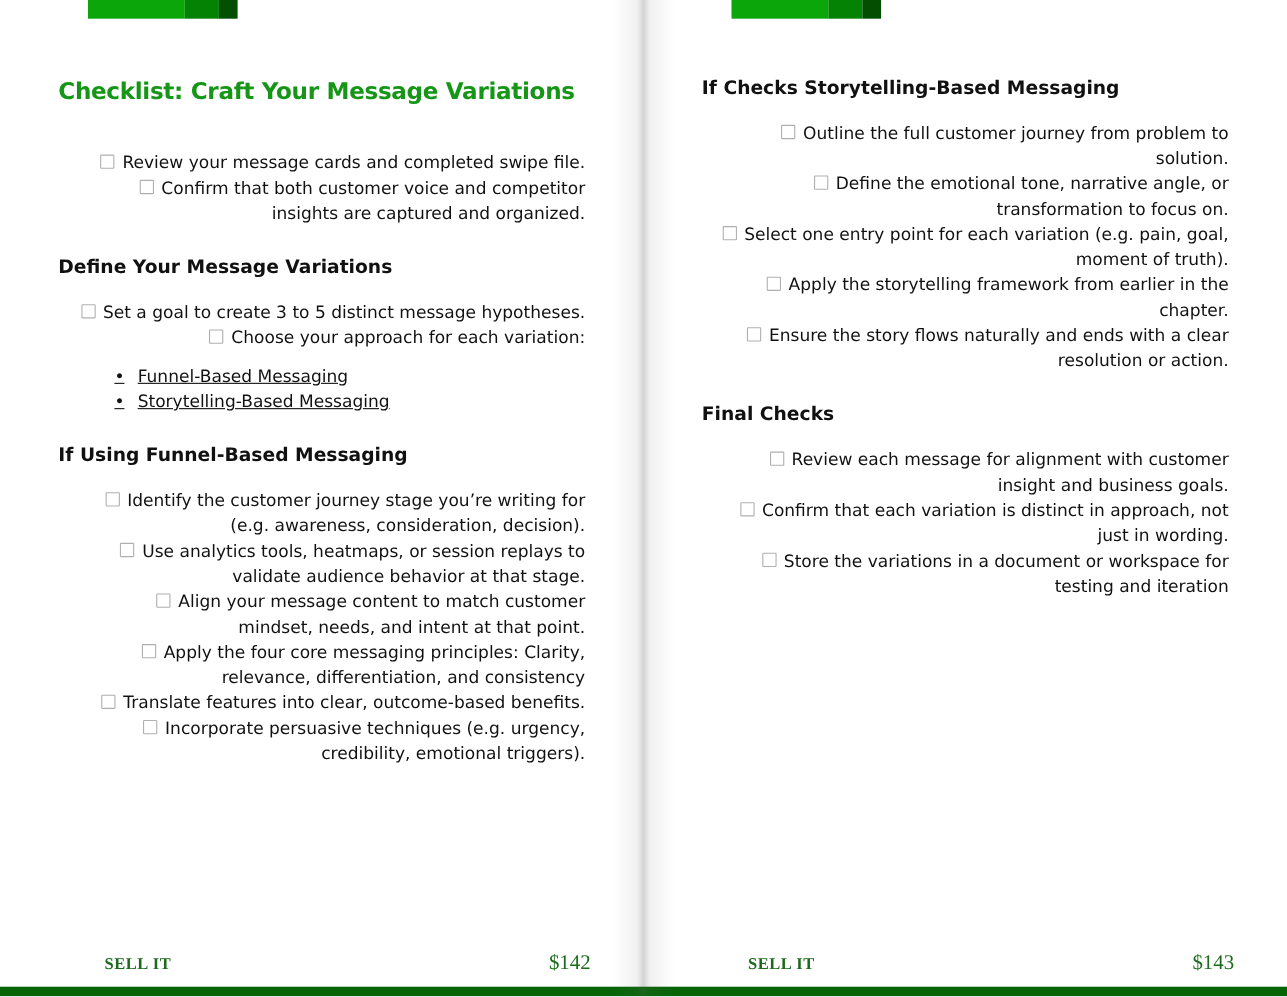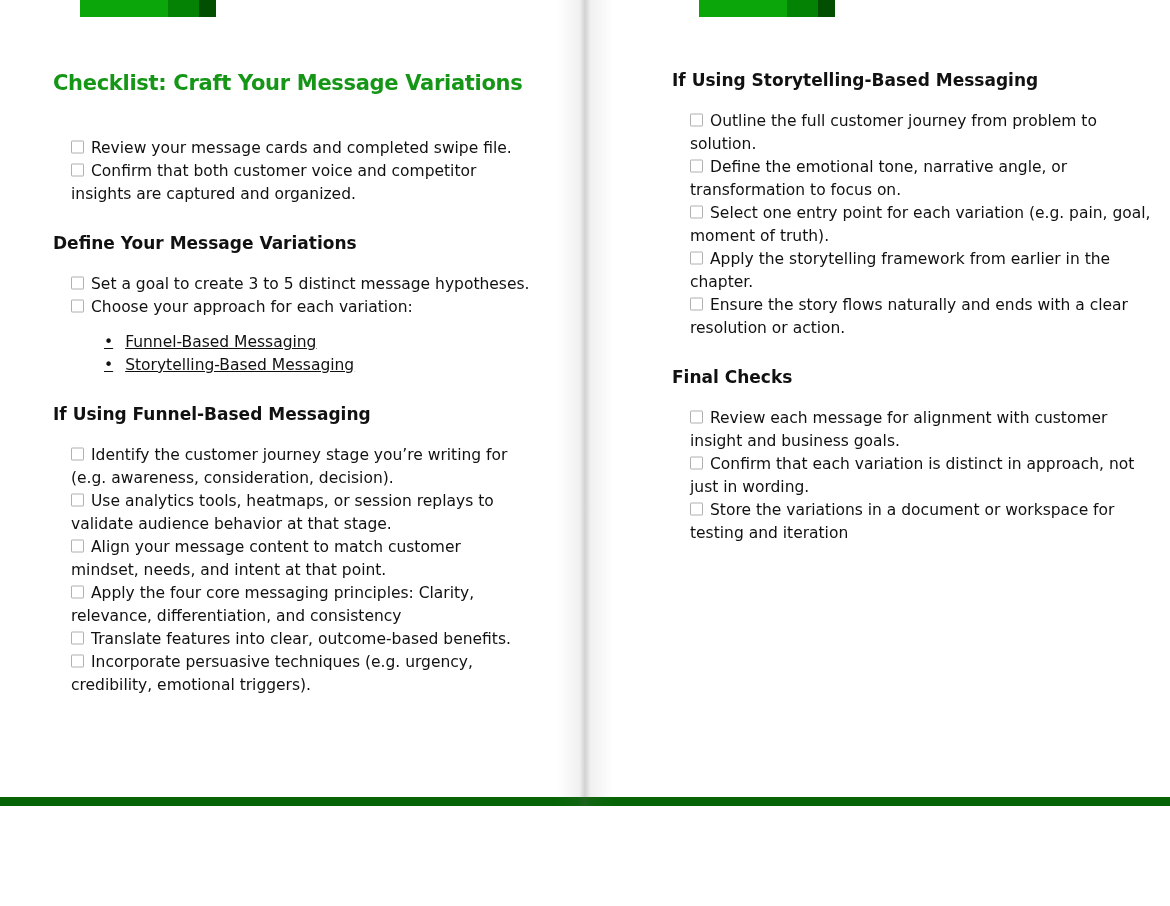--- a/index.html
+++ b/index.html
@@ -8,27 +8,26 @@
     --accent-dark:#024F02;
     --title-green:#169616;
     --footer-green:#1C6B1C;
     --bottom-bar:#066406;
     --checkbox-border:#B0B0B0;
     --text:#111111;
   }
   html,body{margin:0;padding:0;background:#ffffff;}
   .spread{
     position:relative;
-    width:1170px;height:806px;
+    width:1170px;height:906px;
     overflow:hidden;
     display:flex;
     background:#ffffff;
     font-family:"DejaVu Sans", sans-serif;
     color:var(--text);
-    gap:34px;
   }
   .page{
     position:relative;
     width:585px;height:906px;
     background:#ffffff;
     flex:0 0 585px;
   }
   .page-inner{
     position:relative;
     box-sizing:border-box;
@@ -51,21 +50,21 @@
     color:var(--title-green);
   }
   h2.section-heading{
     margin:27px 0 20px 0;
     font-size:17px;
     line-height:20px;
     font-weight:bold;
     color:var(--text);
   }
   .page-inner > .sections > h2.section-heading:first-child{margin-top:0;}
-  .checklist{margin:0;}
+  .checklist{margin:0;text-align:right;}
   p.check-item{
     margin:0 0 0 18px;
     font-size:15.5px;
     line-height:23px;
   }
   .checkbox{
     display:inline-block;
     width:11px;height:11px;
     border:1px solid var(--checkbox-border);
     border-radius:1px;
@@ -171,21 +170,21 @@
   </div>
 
   <div class="page">
     <div class="topbar">
       <div class="seg-bright"></div>
       <div class="seg-medium"></div>
       <div class="seg-dark"></div>
     </div>
     <div class="page-inner">
       <div class="sections">
-          <h2 class="section-heading">If Using Storytelling-Based Messaging</h2>
+          <h2 class="section-heading">If Checks Storytelling-Based Messaging</h2>
           <div class="checklist">
             <p class="check-item"><span class="checkbox"></span><span>Outline the full customer journey from problem to solution.</span></p>
             <p class="check-item"><span class="checkbox"></span><span>Define the emotional tone, narrative angle, or transformation to focus on.</span></p>
             <p class="check-item"><span class="checkbox"></span><span>Select one entry point for each variation (e.g. pain, goal, moment of truth).</span></p>
             <p class="check-item"><span class="checkbox"></span><span>Apply the storytelling framework from earlier in the chapter.</span></p>
             <p class="check-item"><span class="checkbox"></span><span>Ensure the story flows naturally and ends with a clear resolution or action.</span></p>
           </div>
           <h2 class="section-heading">Final Checks</h2>
           <div class="checklist">
             <p class="check-item"><span class="checkbox"></span><span>Review each message for alignment with customer insight and business goals.</span></p>

